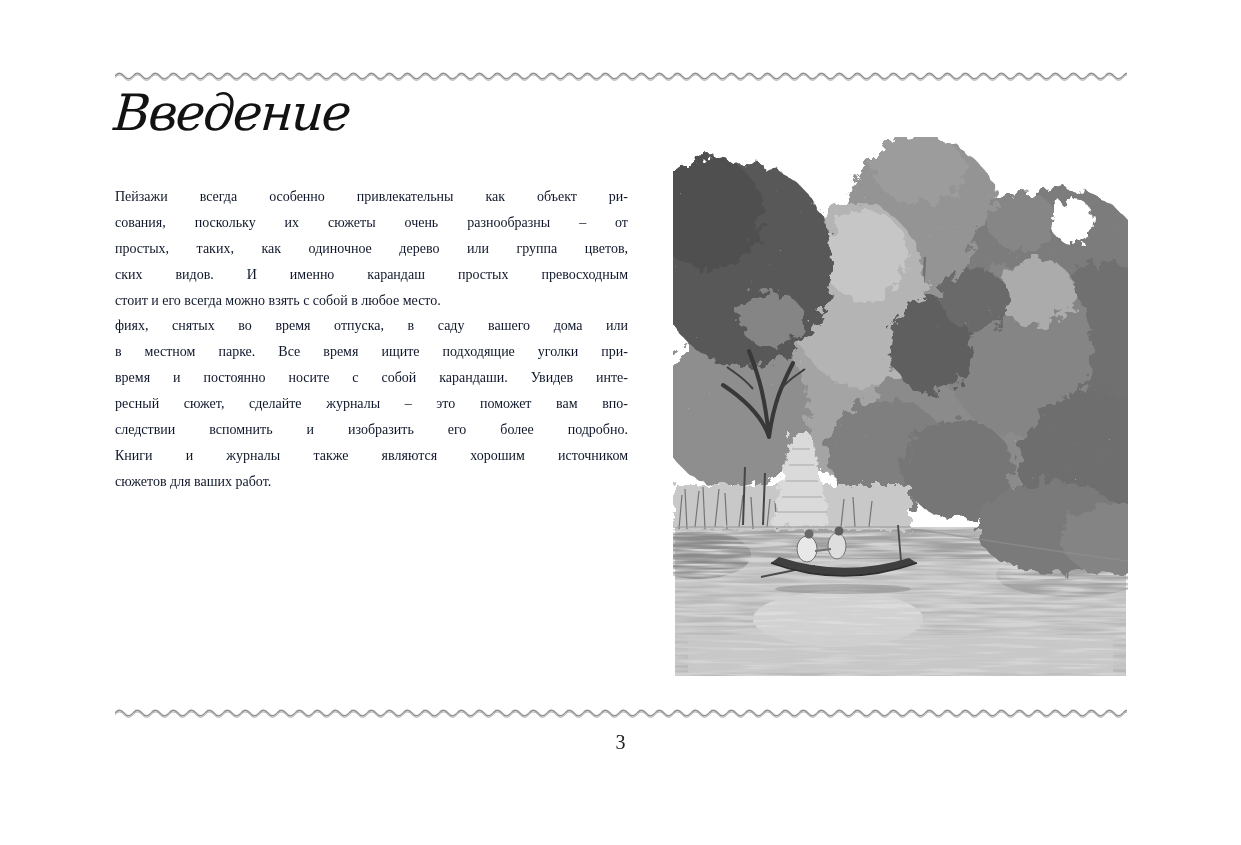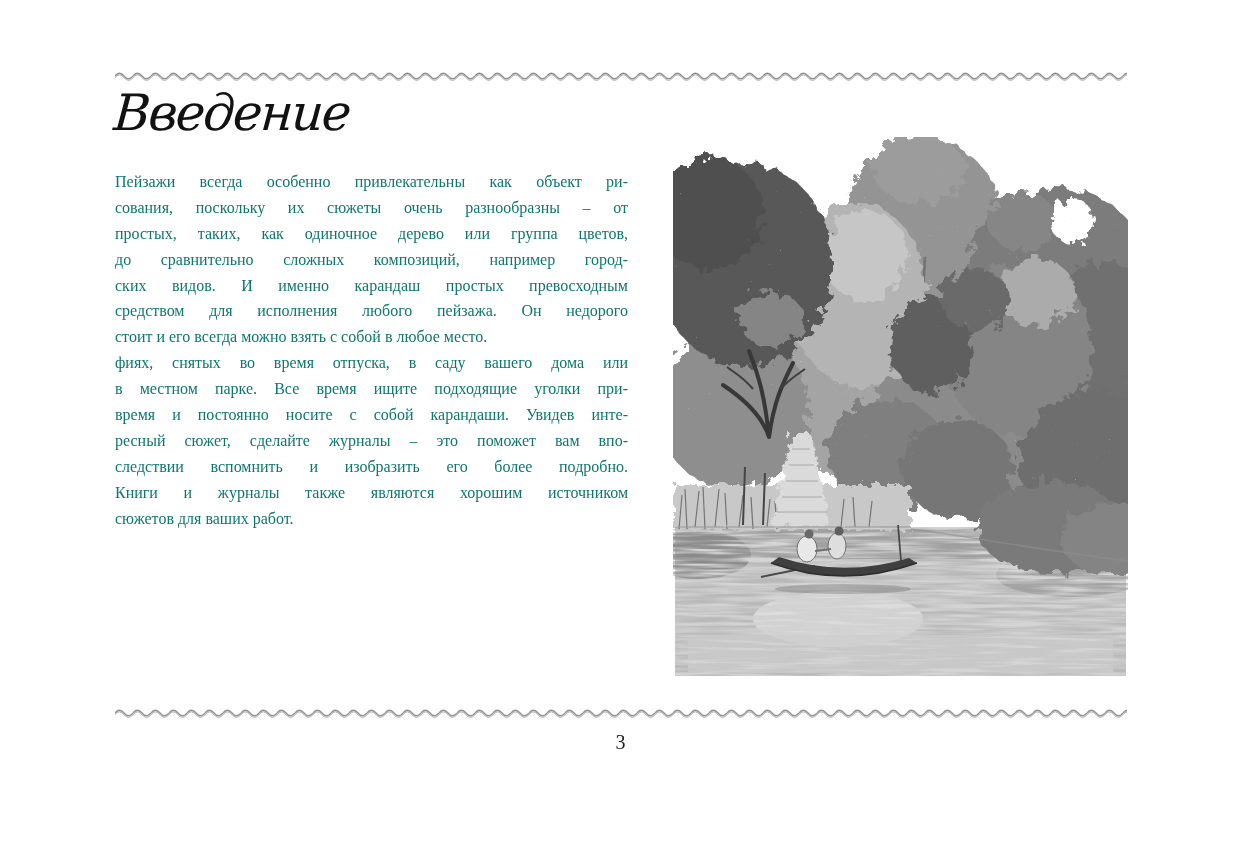--- a/index.html
+++ b/index.html
@@ -29,25 +29,25 @@
     font-weight: 500;
     font-size: 50px;
     letter-spacing: -2px;
     color: #121212;
     transform: skewX(-4deg);
     transform-origin: left bottom;
   }
   .body-text {
     position: absolute;
     left: 115px;
-    top: 169px;
+    top: 184px;
     width: 513px;
-    font-size: 16px;
+    font-size: 14px;
     line-height: 25.9px;
-    color: #0f766e;
+    color: #0f172a;
   }
   .line {
     text-align: justify;
     text-align-last: justify;
     height: 25.9px;
     white-space: normal;
     overflow: visible;
   }
   .line.para-last { text-align-last: left; }
   .line.indent { text-indent: 38px; }
@@ -84,23 +84,21 @@
       <rect width="1012" height="14" fill="url(#wavepat)"></rect>
     </svg>
   </div>
 
   <h1 class="title">Введение</h1>
 
   <div class="body-text">
       <div class="line">Пейзажи всегда особенно привлекательны как объект ри-</div>
       <div class="line">сования, поскольку их сюжеты очень разнообразны – от</div>
       <div class="line">простых, таких, как одиночное дерево или группа цветов,</div>
-      <div class="line">до сравнительно сложных композиций, например город-</div>
       <div class="line">ских видов. И именно карандаш простых превосходным</div>
-      <div class="line">средством для исполнения любого пейзажа. Он недорого</div>
       <div class="line para-last">стоит и его всегда можно взять с собой в любое место.</div>
       <div class="line">фиях, снятых во время отпуска, в саду вашего дома или</div>
       <div class="line">в местном парке. Все время ищите подходящие уголки при-</div>
       <div class="line">время и постоянно носите с собой карандаши. Увидев инте-</div>
       <div class="line">ресный сюжет, сделайте журналы – это поможет вам впо-</div>
       <div class="line">следствии вспомнить и изобразить его более подробно.</div>
       <div class="line">Книги и журналы также являются хорошим источником</div>
       <div class="line para-last">сюжетов для ваших работ.</div>
     </div>
 

